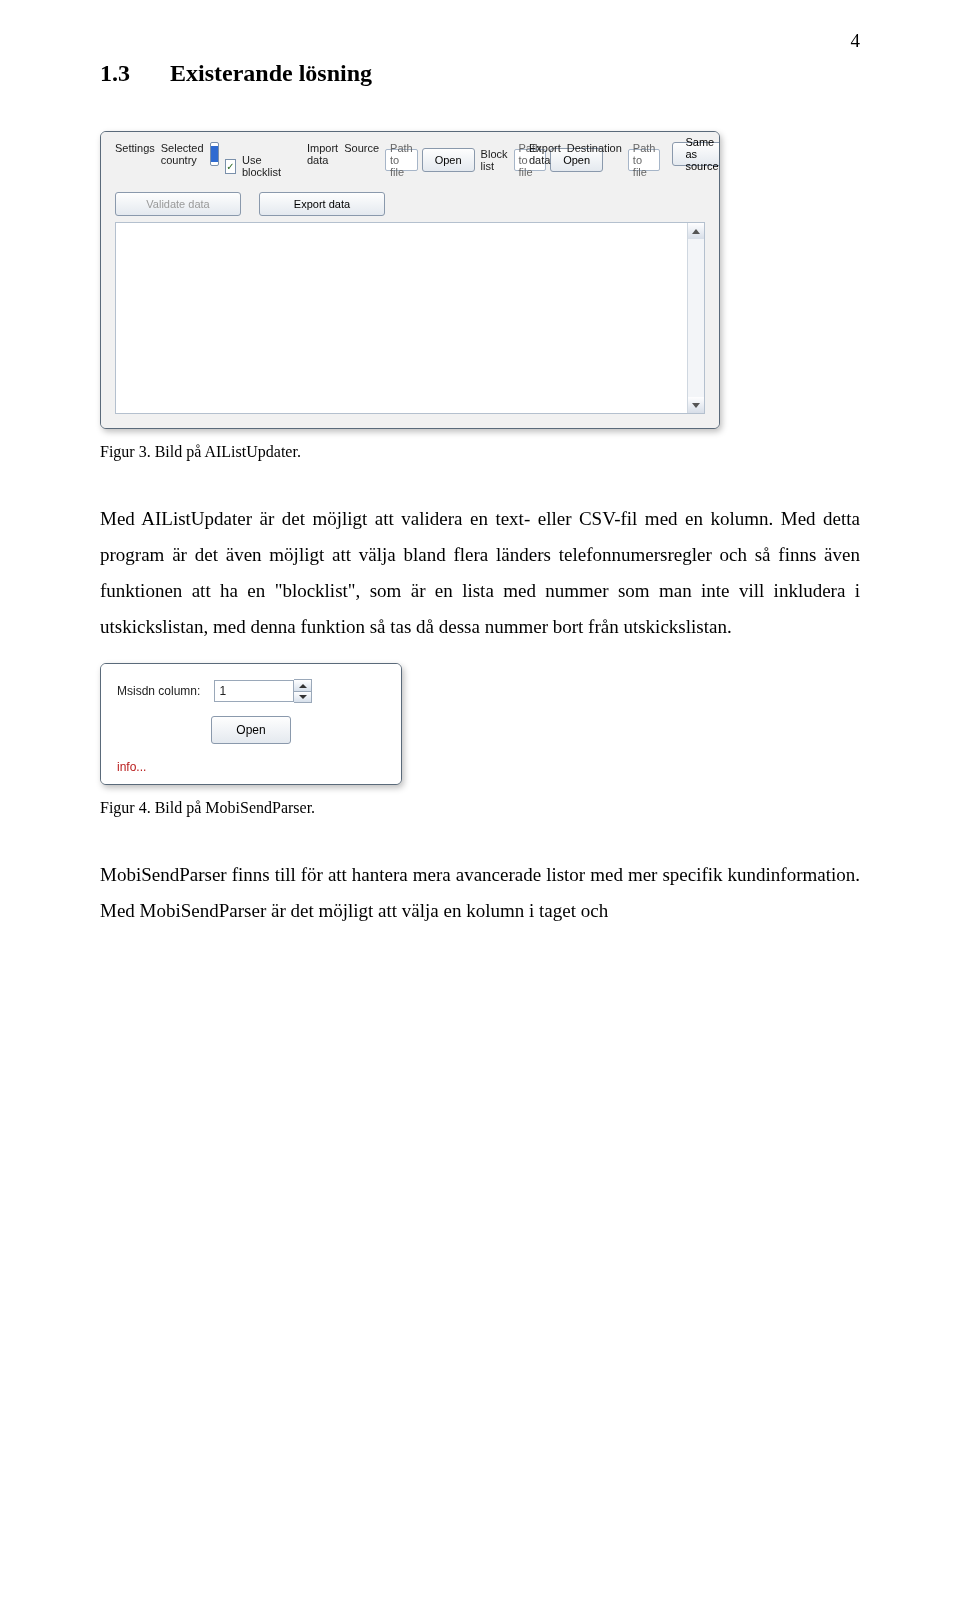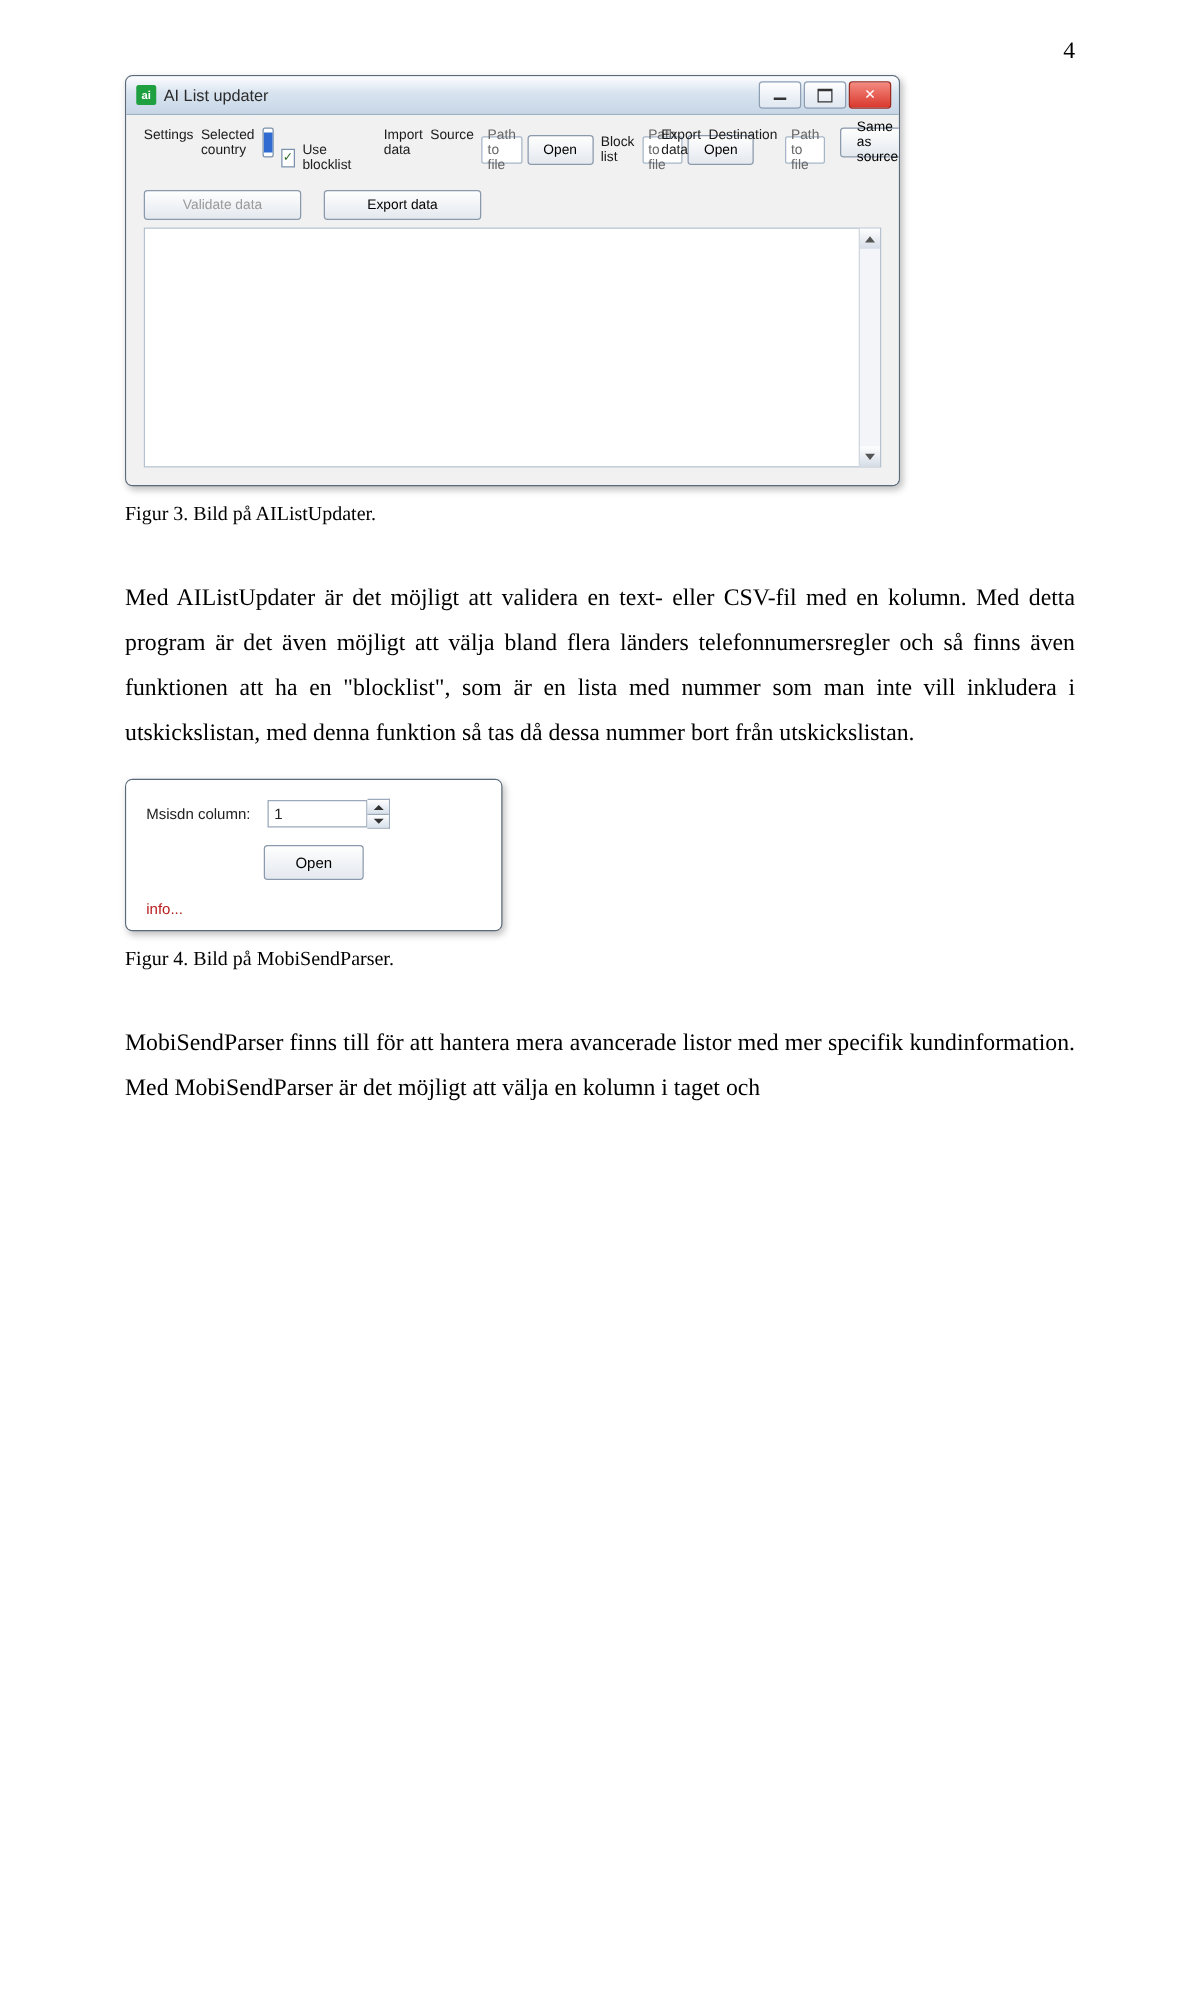--- a/index.html
+++ b/index.html
@@ -67,34 +67,26 @@
   .msp .info{color:#b91c1c;font-size:12px}
   .ai-icon{width:16px;height:16px;background:#1fa040;color:#fff;font-size:9px;display:flex;align-items:center;justify-content:center;border-radius:2px;font-family:Arial,sans-serif;font-weight:bold}
   .ms-icon{width:16px;height:16px;background:#e9a23b;border:1px solid #9c6a1a;border-radius:2px}
 </style>
 </head>
 <body>
 
 <div class="page">
   <div class="pagenum">4</div>
 
+  <h2>
+    <span class="secnum">1.3</span><span>Existerande lösning</span>
+  </h2>
 
 
   <div class="win ailu">
-    <div class="titlebar">
-      <span class="app-icon">
-          <span class="ai-icon">ai</span>
-        </span>
-      <span class="title">AI List updater</span>
-      <div class="winbtns">
-        <div class="winbtn min"></div>
-        <div class="winbtn max"></div>
-        <div class="winbtn close"></div>
-      </div>
-    </div>
     <div class="client">
       <div class="cols">
 
         <div class="col c1">
           <div class="lbl">Settings</div>
           <div class="lbl">Selected country</div>
           <div class="combo">
             <div class="sel">Finland</div>
             <div class="dd"></div>
           </div>

